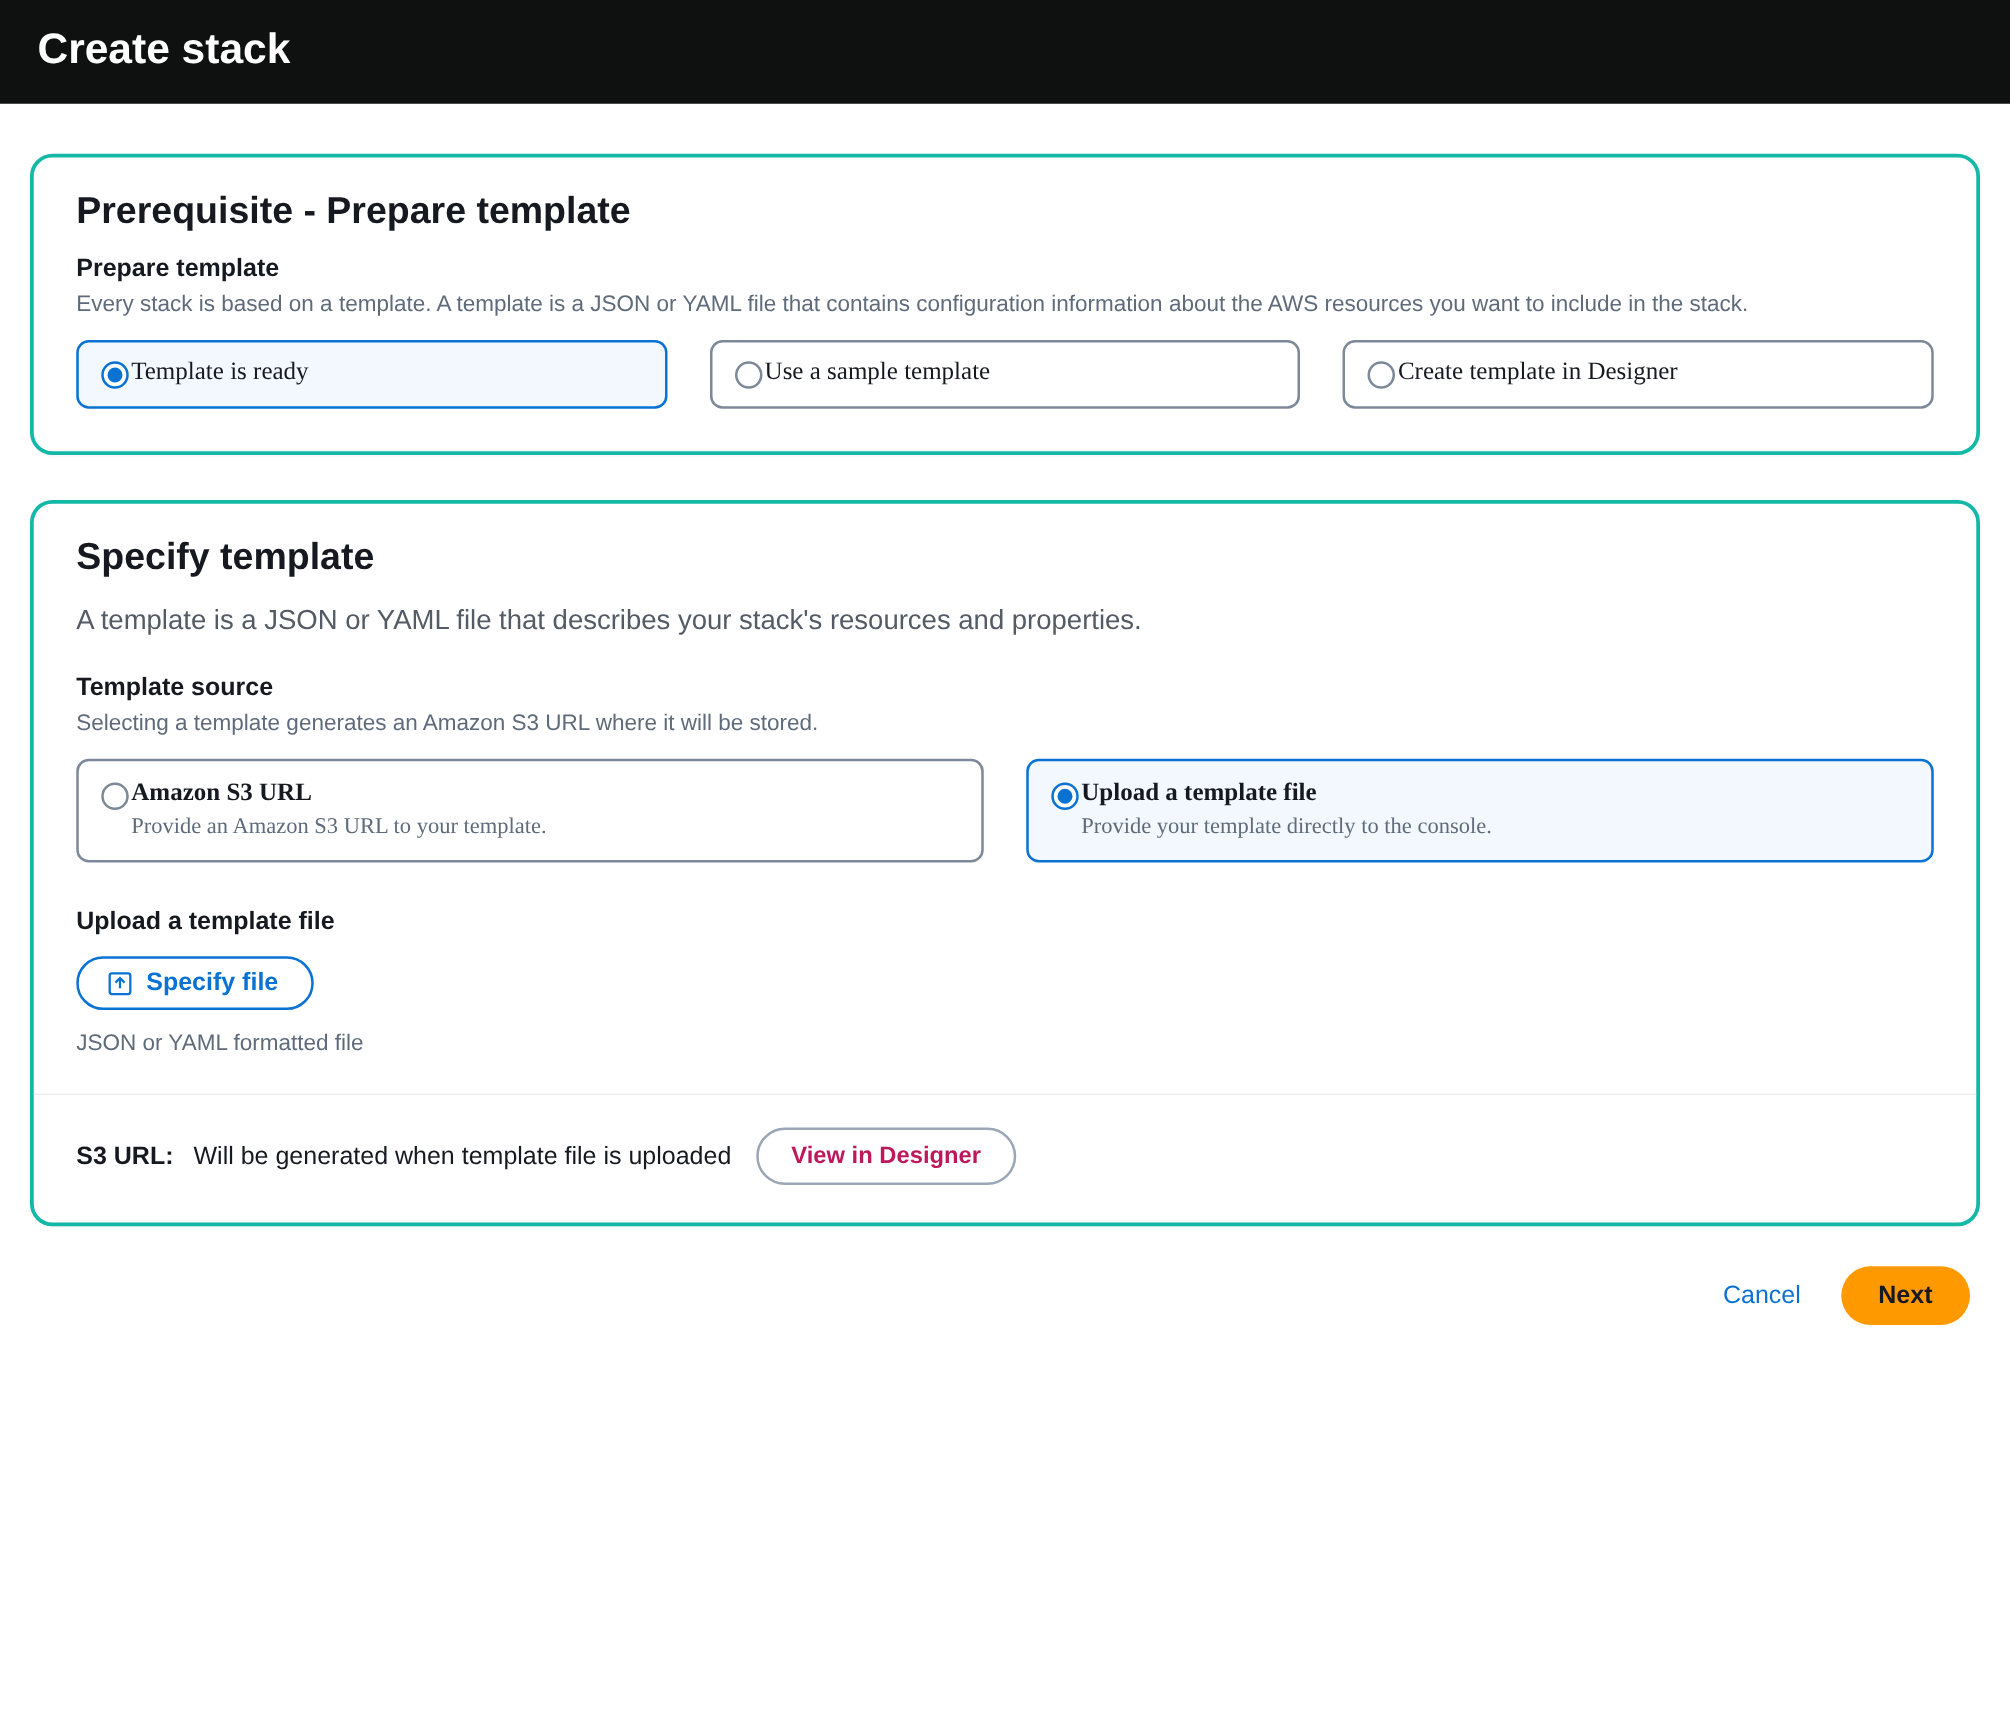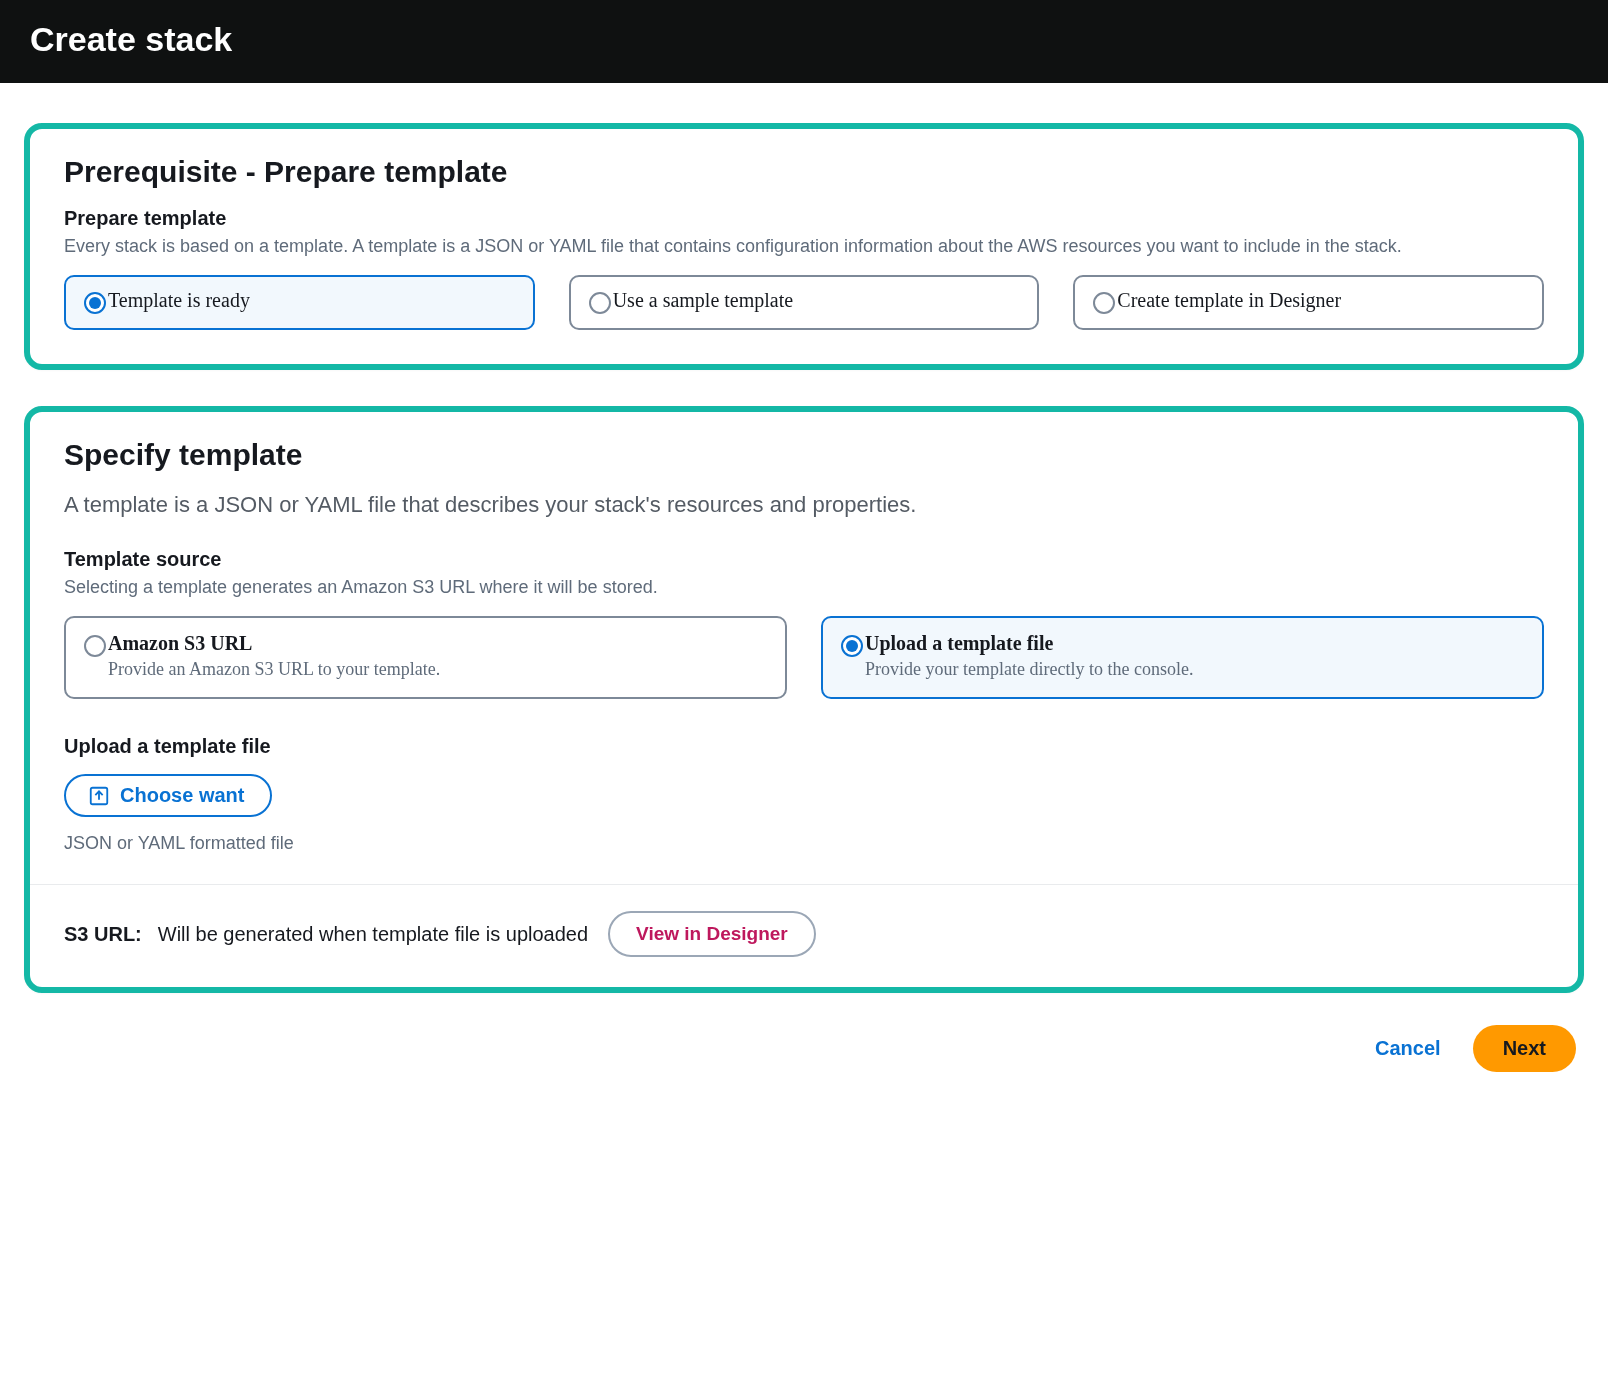--- a/index.html
+++ b/index.html
@@ -16,21 +16,21 @@
   }
   .header-bar h1 {
     margin: 0;
     font-size: 34px;
     font-weight: 700;
   }
   .page {
     padding: 40px 24px 30px 24px;
   }
   .panel {
-    border: 6px solid #14b8a6;
+    border: 3px solid #14b8a6;
     border-radius: 18px;
     padding: 26px 34px 30px 34px;
     margin-bottom: 36px;
     background: #fff;
     box-shadow: 0 1px 2px rgba(0,0,0,0.03);
   }
   .panel.last { margin-bottom: 18px; }
   .section-title {
     font-size: 30px;
     font-weight: 700;
@@ -167,21 +167,21 @@
   .footer-actions {
     display: flex;
     justify-content: flex-end;
     align-items: center;
     gap: 26px;
     padding: 14px 8px 10px 8px;
   }
   .cancel-link {
     color: #0972d3;
     font-size: 20px;
-    font-weight: 700;
+    font-weight: 400;
     cursor: pointer;
     background: none;
     border: none;
   }
   .next-btn {
     background: #ff9900;
     color: #16191f;
     border: none;
     border-radius: 26px;
     padding: 12px 30px;
@@ -251,21 +251,21 @@
     </div>
 
     <div class="upload-block">
       <p class="field-label">Upload a template file</p>
       <button class="choose-file-btn">
         <svg viewBox="0 0 24 24" fill="none" stroke="#0972d3" stroke-width="2">
           <rect x="3" y="3" width="18" height="18" rx="2"></rect>
           <path d="M12 16V8"></path>
           <path d="M8 11l4-4 4 4"></path>
         </svg>
-        <span>Choose want</span>
+        <span>Specify file</span>
       </button>
       <p class="file-hint">JSON or YAML formatted file</p>
     </div>
 
     <div class="s3-row">
       <div class="s3-left">
         <span class="s3-label">S3 URL:</span>
         <span class="s3-value">Will be generated when template file is uploaded</span>
       </div>
       <button class="view-designer-btn">View in Designer</button>

